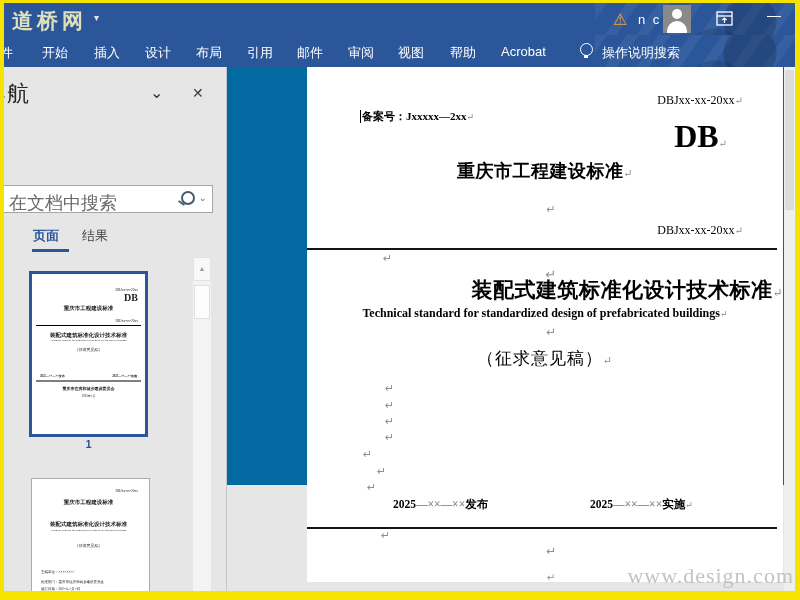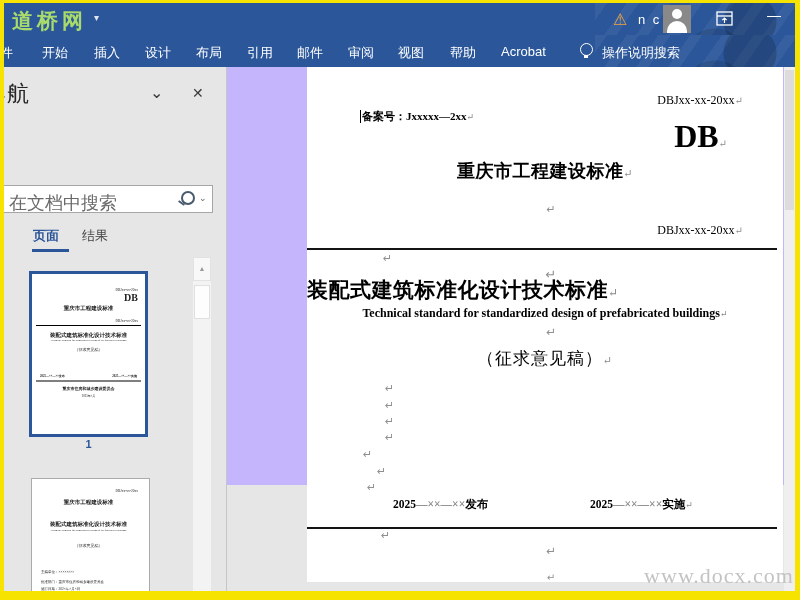--- a/index.html
+++ b/index.html
@@ -9,21 +9,21 @@
   .abs{position:absolute;}
   
   .titlebar{position:absolute;left:0;top:0;width:791px;height:32px;background:#2b579a;overflow:hidden;}
   .tabsrow{position:absolute;left:0;top:32px;width:791px;height:32px;background:#2b579a;overflow:hidden;}
   .decor1{position:absolute;right:0;top:0;width:200px;height:64px;
           background:
             radial-gradient(circle 26px at 155px 18px, rgba(0,0,0,.18) 0 26px, transparent 27px),
             radial-gradient(circle 34px at 120px 60px, rgba(0,0,0,.12) 0 34px, transparent 35px),
             repeating-linear-gradient(125deg, rgba(255,255,255,.05) 0 10px, transparent 10px 26px);}
   .logoWm{position:absolute;left:8px;top:4px;font-family:"Liberation Serif","DejaVu Serif",serif;
-          font-size:21px;font-weight:700;color:#bef264;letter-spacing:4px;opacity:.85;}
+          font-size:21px;font-weight:700;color:#fef9c3;letter-spacing:4px;opacity:.85;}
   .qatCaret{position:absolute;left:90px;top:9px;color:#dfe6f0;font-size:10px;}
   .winTitle{position:absolute;left:284px;top:8px;color:#fff;font-size:13px;white-space:nowrap;}
   .warnIcon{position:absolute;left:609px;top:7px;font-size:16px;color:#f2a33c;}
   .acctName{position:absolute;left:634px;top:9px;color:#fff;font-size:13px;letter-spacing:2px;}
   .avatar{position:absolute;left:659px;top:2px;width:28px;height:28px;background:#898989;overflow:hidden;}
   .avatar .head{position:absolute;left:9px;top:4px;width:10px;height:10px;border-radius:50%;background:#fff;}
   .avatar .body{position:absolute;left:4px;top:16px;width:20px;height:14px;border-radius:10px 10px 0 0;background:#fff;}
   .ribbonOpts{position:absolute;left:712px;top:8px;}
   .minBtn{position:absolute;left:758px;top:4px;color:#fff;font-size:14px;width:24px;text-align:center;}
   .rtab{position:absolute;top:9px;color:#fff;font-size:13px;white-space:nowrap;cursor:default;}
@@ -51,21 +51,21 @@
   .thumb2{position:absolute;left:27px;top:411px;width:119px;height:167px;background:#fff;border:1px solid #ababab;box-sizing:border-box;overflow:hidden;}
   .pageNum1{position:absolute;left:25px;top:371px;width:119px;text-align:center;color:#2b579a;font-size:11px;font-weight:700;}
   .mini{width:226px;transform:scale(.5);transform-origin:0 0;font-family:"Liberation Serif","DejaVu Serif",serif;color:#222;}
   .mini div{white-space:nowrap;overflow:hidden;}
   .m-r{text-align:right;padding-right:14px;}
   .m-c{text-align:center;}
   .m-l{text-align:left;padding-left:18px;}
   .m-hr{border-top:2px solid #000;margin:4px 8px 0 8px;}
   .m-dates{display:flex;justify-content:space-between;padding:0 16px;font-weight:700;}
   
-  .docarea{position:absolute;left:223px;top:64px;width:568px;height:418px;background:#c4b5fd;}
+  .docarea{position:absolute;left:223px;top:64px;width:568px;height:418px;background:#0369a1;}
   .page{position:absolute;left:80px;top:0;width:476px;height:515px;background:#fff;
         font-family:"Liberation Serif","DejaVu Serif",serif;color:#000;}
   .vscroll{position:absolute;left:557px;top:0;width:11px;height:524px;background:#efefef;}
   .vthumb{position:absolute;left:1px;top:3px;width:9px;height:140px;background:#dcdcdc;}
   .pl{position:absolute;color:#8f8f8f;font-size:11px;font-family:"DejaVu Sans",sans-serif;line-height:1;}
   .plc{width:476px;text-align:center;}
   .rule{position:absolute;left:0;width:470px;border-top:2px solid #141414;}
   .caret{position:absolute;left:53px;top:43px;width:1px;height:13px;background:#000;}
   .dim{color:#8a8a8a;}
   .siteWm{position:absolute;right:1px;top:560px;font-family:"Liberation Serif","DejaVu Serif",serif;
@@ -185,21 +185,21 @@
 
       <span class="pl plc" style="left:6px;top:137px">↵</span>
 
       <div class="abs" style="right:40px;top:156px;font-size:12px"><span>DBJxx-xx-20xx</span><span class="dim" style="font-size:10px">↵</span></div>
 
       <div class="rule" style="top:181px"></div>
 
       <span class="pl" style="left:76px;top:186px">↵</span>
       <span class="pl plc" style="left:6px;top:201px;font-size:13px">↵</span>
 
-      <div class="abs" style="left:0;top:209px;width:476px;text-align:left;font-size:21px;font-weight:700;letter-spacing:0.5px"><span>装配式建筑标准化设计技术标准</span><span class="dim" style="font-size:12px;font-weight:400">↵</span></div>
+      <div class="abs" style="left:0;top:209px;width:476px;text-align:right;font-size:21px;font-weight:700;letter-spacing:0.5px"><span>装配式建筑标准化设计技术标准</span><span class="dim" style="font-size:12px;font-weight:400">↵</span></div>
 
       <div class="abs" style="left:0;top:239px;width:476px;text-align:center;font-size:12px;font-weight:700"><span>Technical standard for standardized design of prefabricated buildings</span><span class="dim" style="font-size:9px;font-weight:400">↵</span></div>
 
       <span class="pl plc" style="left:6px;top:259px;font-size:12px">↵</span>
 
       <div class="abs" style="left:0;top:280px;width:476px;text-align:center;font-size:17px;letter-spacing:1px"><span>（征求意见稿）</span><span class="dim" style="font-size:11px">↵</span></div>
 
       <span class="pl" style="left:78px;top:316px">↵</span>
       <span class="pl" style="left:78px;top:333px">↵</span>
       <span class="pl" style="left:78px;top:349px">↵</span>
@@ -218,14 +218,14 @@
 
 
       <span class="pl plc" style="left:6px;top:506px;font-size:10px">↵</span>
     </div>
 
     <div class="vscroll">
       <div class="vthumb"></div>
     </div>
   </div>
 
-  <span class="siteWm">www.docx.com</span>
+  <span class="siteWm">www.design.com</span>
 </div>
 
 </body></html>

